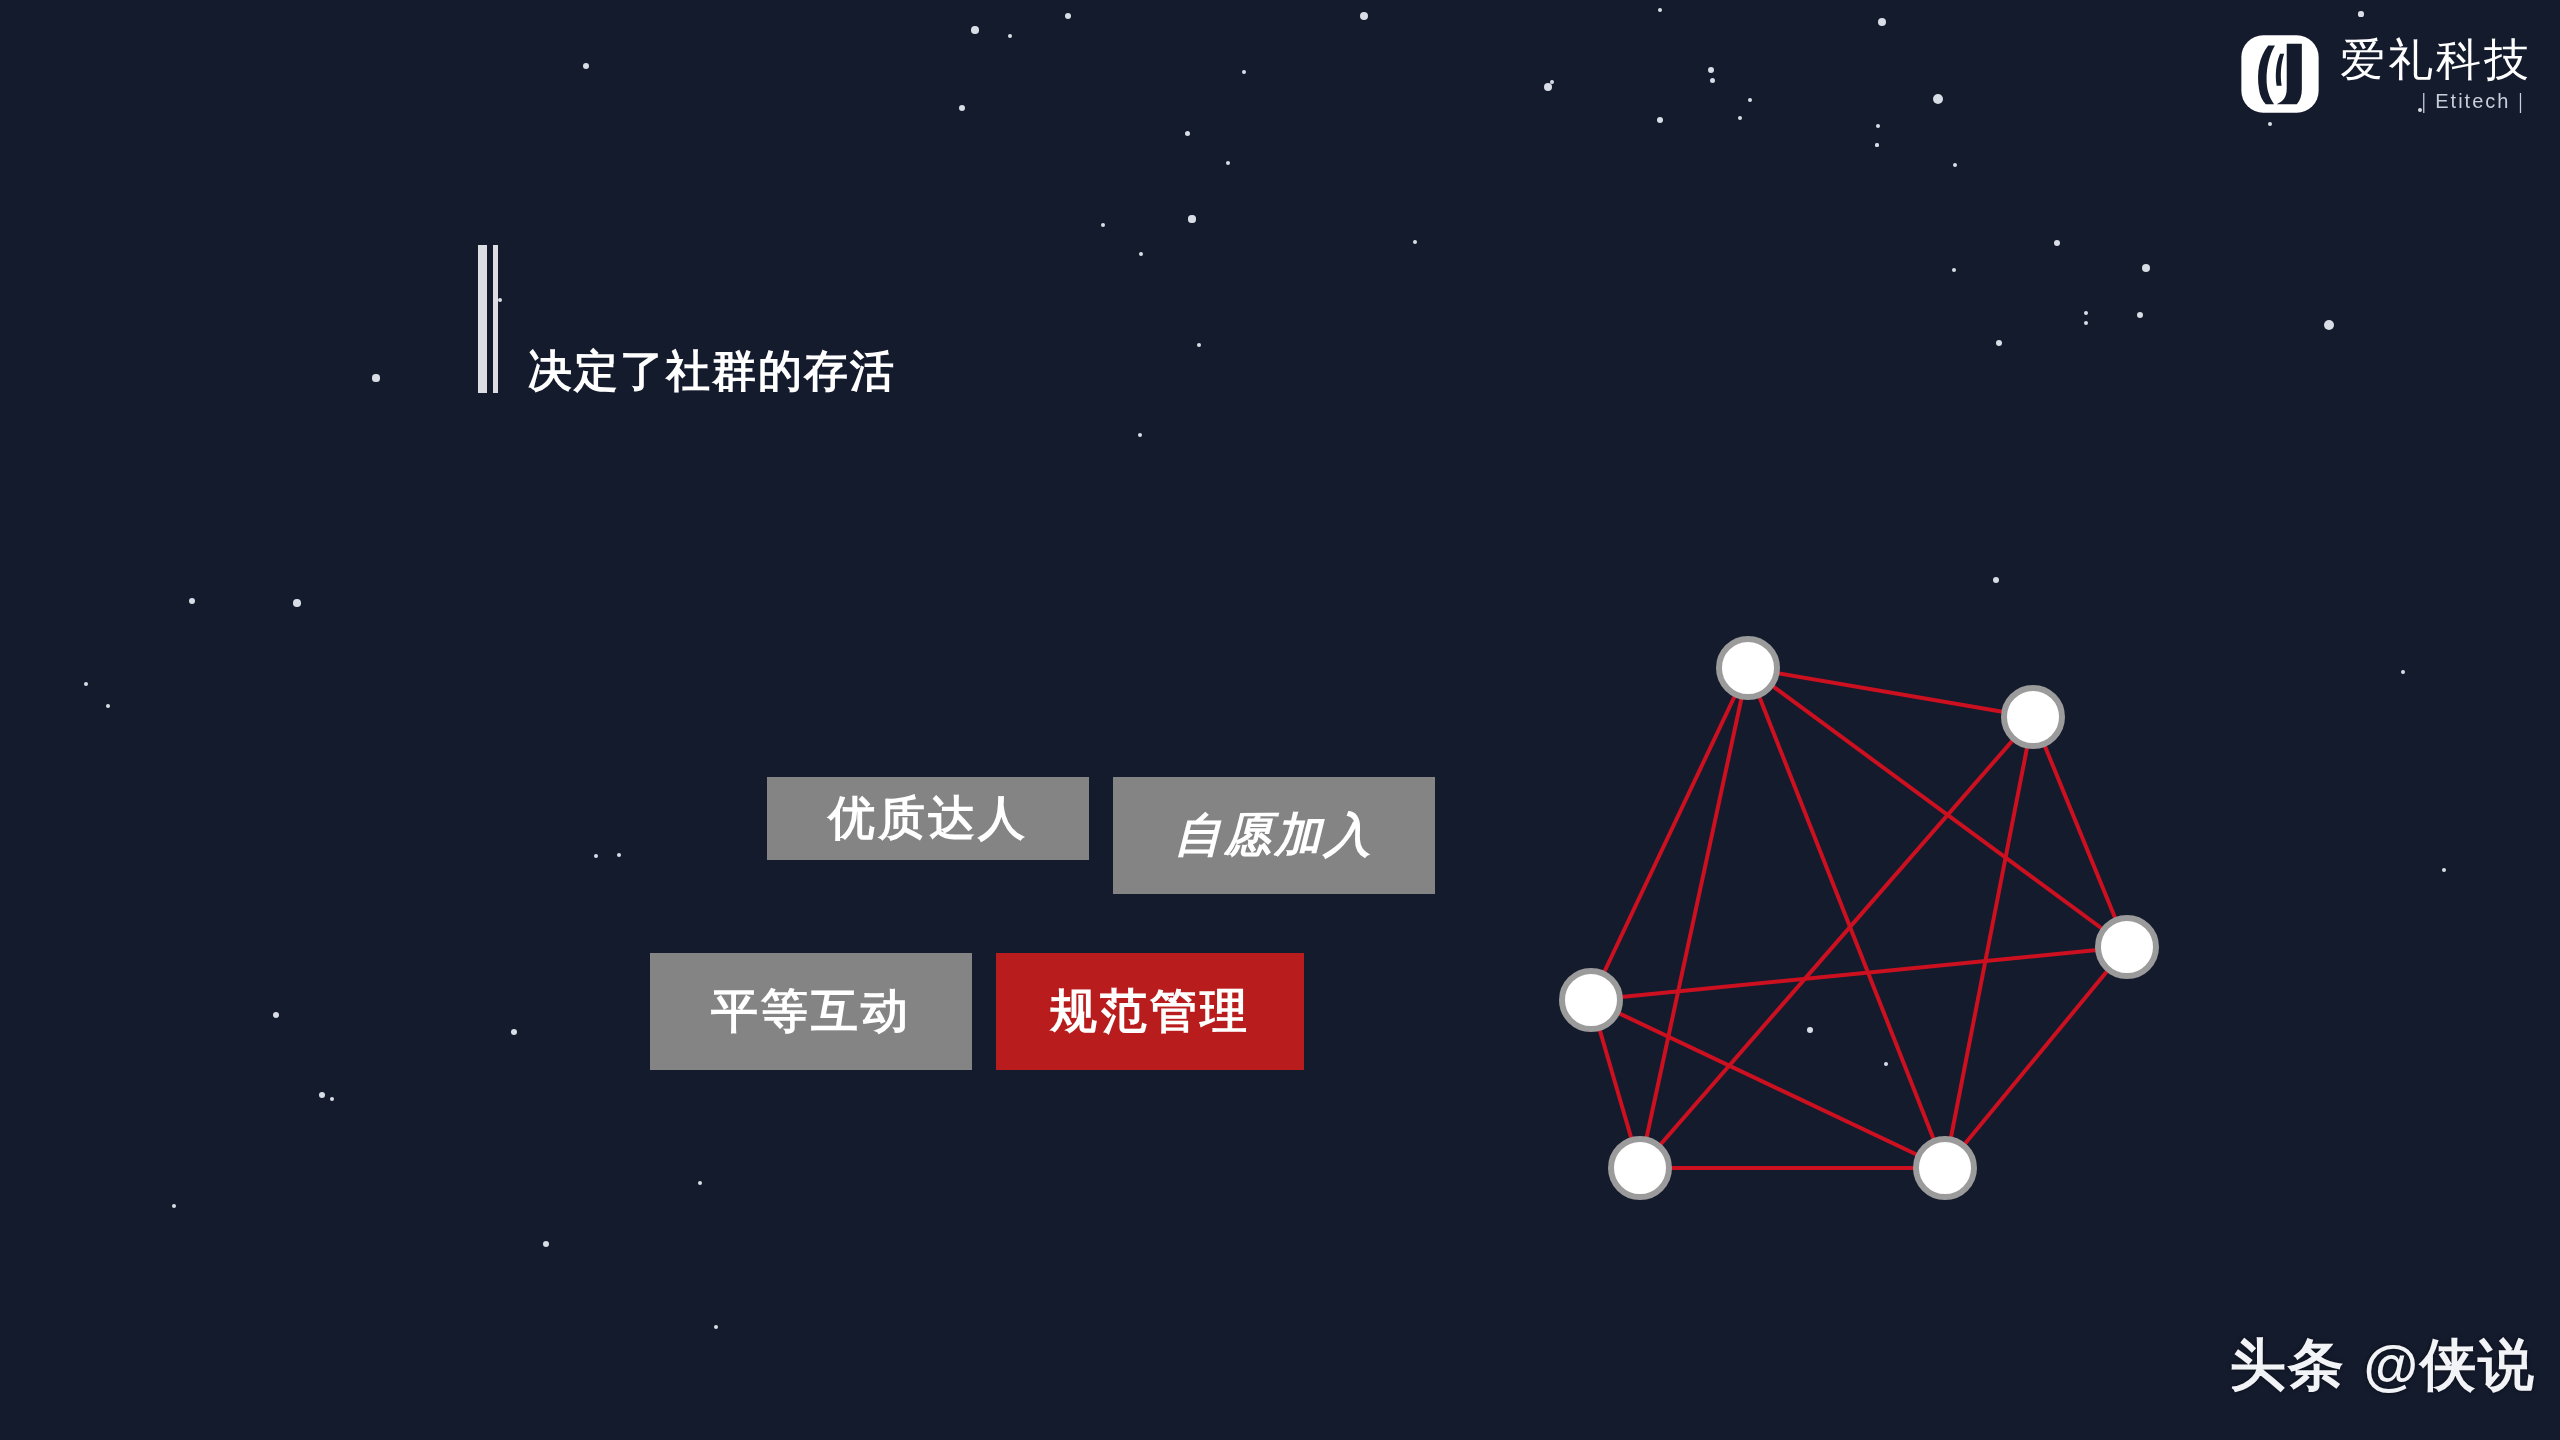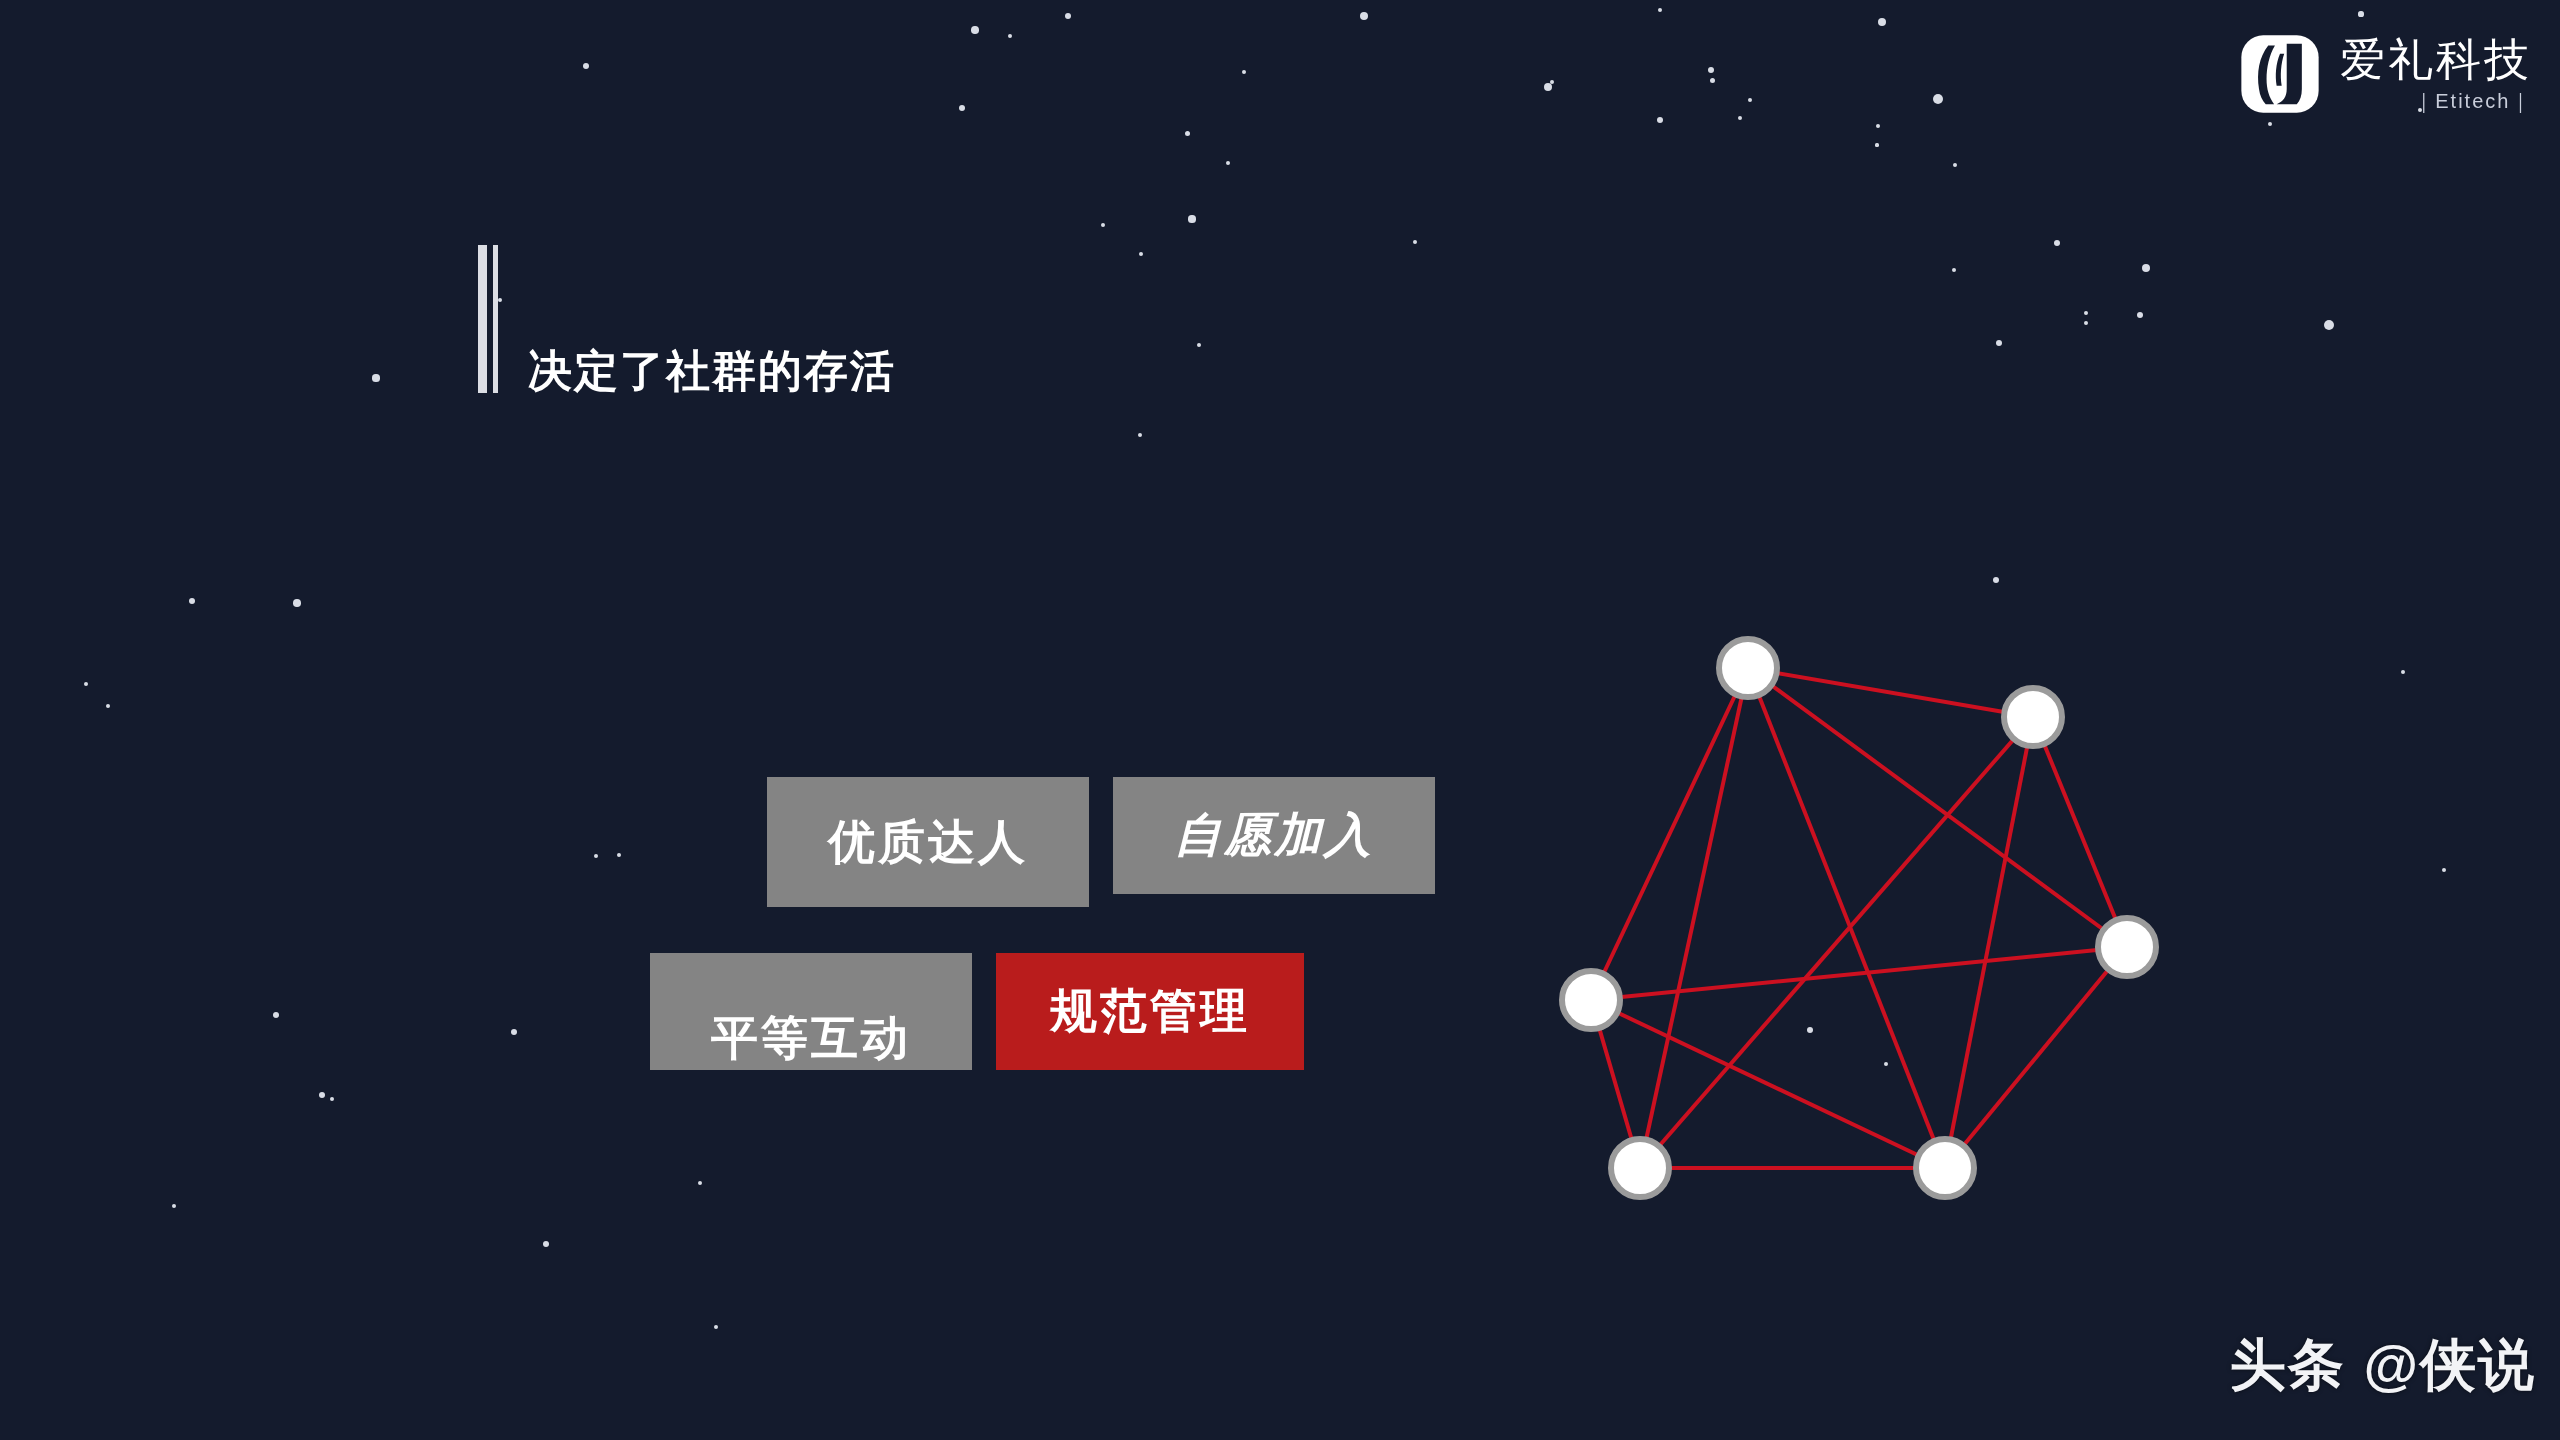--- a/index.html
+++ b/index.html
@@ -266,27 +266,27 @@
     <div id="headline-divider">
       <span class="divider-bar thick"></span>
       <span class="divider-bar thin"></span>
     </div>
     <div id="headline-right">
       <div id="subtitle-cn">决定了社群的存活</div>
     </div>
   </div>
 
   <div id="keyword-group">
-      <div class="kw-box" style="left: 767px; top: 777px; width: 322px; height: 130px; background: rgb(132, 132, 132);">
+      <div class="kw-box" style="left: 767px; top: 777px; width: 322px; height: 83px; background: rgb(132, 132, 132);">
         <span class="kw-label">优质达人</span>
       </div>
       <div class="kw-box" style="left: 1113px; top: 777px; width: 322px; height: 117px; background: rgb(132, 132, 132); font-style: italic;">
         <span class="kw-label">自愿加入</span>
       </div>
-      <div class="kw-box" style="left: 650px; top: 953px; width: 322px; height: 117px; background: rgb(132, 132, 132); align-items: flex-end;">
+      <div class="kw-box" style="left: 650px; top: 953px; width: 322px; height: 117px; background: rgb(132, 132, 132);">
         <span class="kw-label">平等互动</span>
       </div>
       <div class="kw-box" style="left: 996px; top: 953px; width: 308px; height: 117px; background: #b91c1c;">
         <span class="kw-label">规范管理</span>
       </div>
     </div>
 
   <div id="network">
     <svg id="network-svg" viewBox="0 0 760 680">
         <g>

